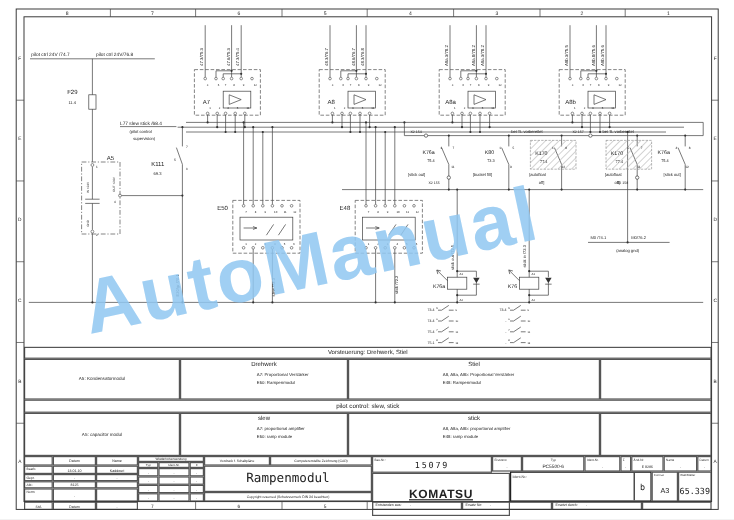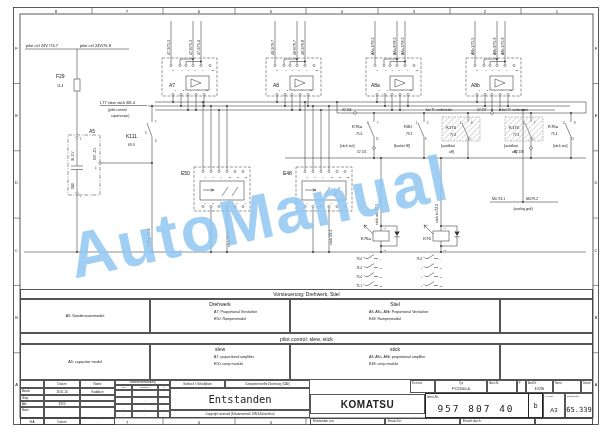--- a/index.html
+++ b/index.html
@@ -466,24 +466,28 @@
     <div class="c ctr" style="left:138px;top:17px;width:12px;height:7px;font-size:3px;">.</div>
     <div class="c ctr" style="left:95px;top:24px;width:17px;height:7px;font-size:3px;">.</div>
     <div class="c ctr" style="left:112px;top:24px;width:26px;height:7px;font-size:3px;">.</div>
     <div class="c ctr" style="left:138px;top:24px;width:12px;height:7px;font-size:3px;">.</div>
     <div class="c ctr" style="left:95px;top:31px;width:17px;height:7px;font-size:3px;">.</div>
     <div class="c ctr" style="left:112px;top:31px;width:26px;height:7px;font-size:3px;">.</div>
     <div class="c ctr" style="left:138px;top:31px;width:12px;height:7px;font-size:3px;">.</div>
 
     <div class="c ctr" style="left:150px;top:0;width:55px;height:8px;font-size:2.8px;">Vordruck f. Schaltpläne</div>
     <div class="c ctr" style="left:205px;top:0;width:85px;height:8px;font-size:2.8px;">Computererstellte Zeichnung (CAD)</div>
-    <div class="c ctr mono" style="left:150px;top:8px;width:140px;height:22px;font-size:10.5px;">Entstanden</div>
+    <div class="c ctr mono" style="left:150px;top:8px;width:140px;height:22px;font-size:10.5px;">Rampenmodul</div>
     <div class="c ctr" style="left:150px;top:30px;width:140px;height:8px;font-size:2.9px;">Copyright reserved (Schutzvermerk DIN 34 beachten)</div>
 
-    <div class="c ctr" style="left:290px;top:14px;width:115px;height:20px;font-size:10px;font-weight:900;letter-spacing:.5px;">KOMATSU</div>
+    <div class="c" style="left:290px;top:0;width:100px;height:14px;">
+      <span class="lbl">Bau-Nr.:</span>
+      <div class="val mono" style="font-size:7px;letter-spacing:1.5px;">15079</div>
+    </div>
+    <div class="c ctr" style="left:290px;top:14px;width:115px;height:36px;font-size:10px;font-weight:900;letter-spacing:.5px;text-decoration:underline;">KOMATSU</div>
 
     <div class="c" style="left:390px;top:0;width:25px;height:13px;">
       <span class="lbl">Erstverw.</span>
       <div class="val" style="font-size:3px;">.</div>
     </div>
     <div class="c" style="left:415px;top:0;width:52px;height:13px;">
       <span class="lbl" style="left:0;right:0;text-align:center;">Typ</span>
       <div class="val" style="font-size:4px;">PC5500-6</div>
     </div>
     <div class="c" style="left:467px;top:0;width:30px;height:13px;">
@@ -502,21 +506,20 @@
       <span class="lbl">Name</span>
       <div class="val" style="font-size:3px;">.</div>
     </div>
     <div class="c" style="left:561px;top:0;width:12px;height:13px;">
       <span class="lbl">Datum</span>
       <div class="val" style="font-size:3px;">.</div>
     </div>
 
     <div class="c" style="left:405px;top:13px;width:118px;height:25px;border:1.2px solid #222;">
       <span class="lbl" style="font-size:3px;">Ident-Nr.:</span>
-      <div class="val mono" style="right:16px;font-size:9.5px;letter-spacing:2px;bottom:3px;">957 807 40</div>
       <div class="cnb ctr mono" style="right:0;top:0;width:14px;height:100%;border-left:.6px solid #222;font-size:7px;">b</div>
     </div>
     <div class="c" style="left:523px;top:13px;width:22px;height:25px;">
       <span class="lbl" style="font-size:2.5px;">Format</span>
       <div class="val" style="font-size:6px;bottom:4px;">A3</div>
     </div>
     <div class="c" style="left:545px;top:13px;width:28px;height:25px;">
       <span class="lbl" style="font-size:2.4px;">Blatt/Blätter</span>
       <div class="val mono" style="font-size:7px;bottom:3px;">65.339</div>
     </div>

